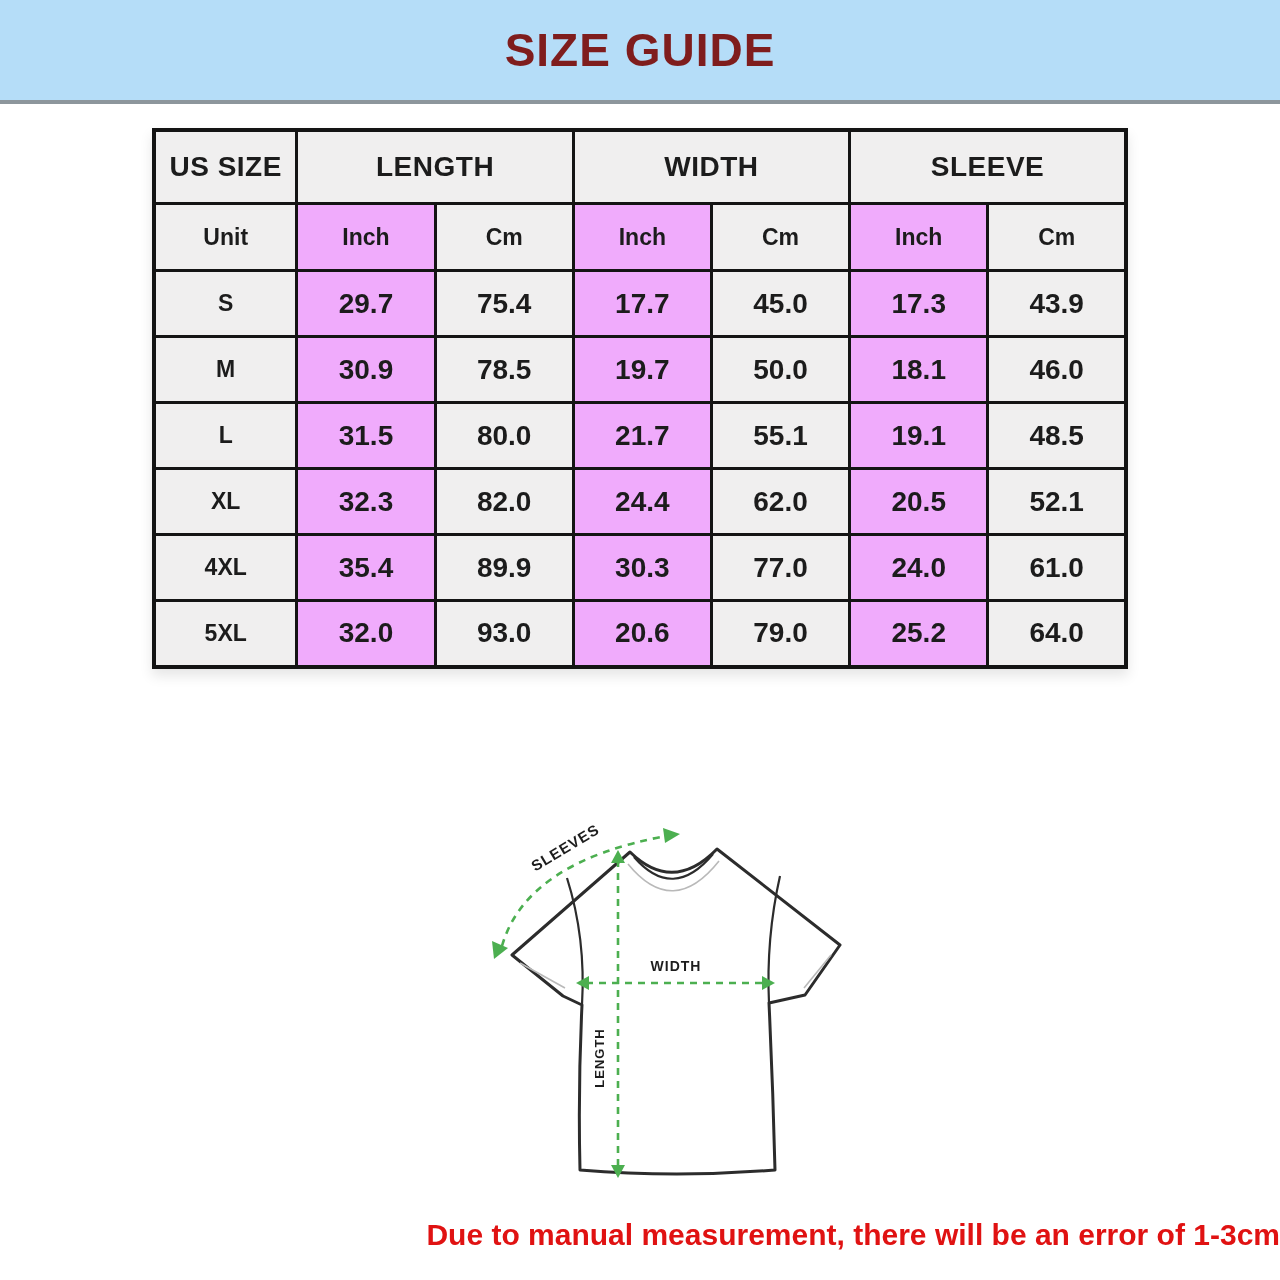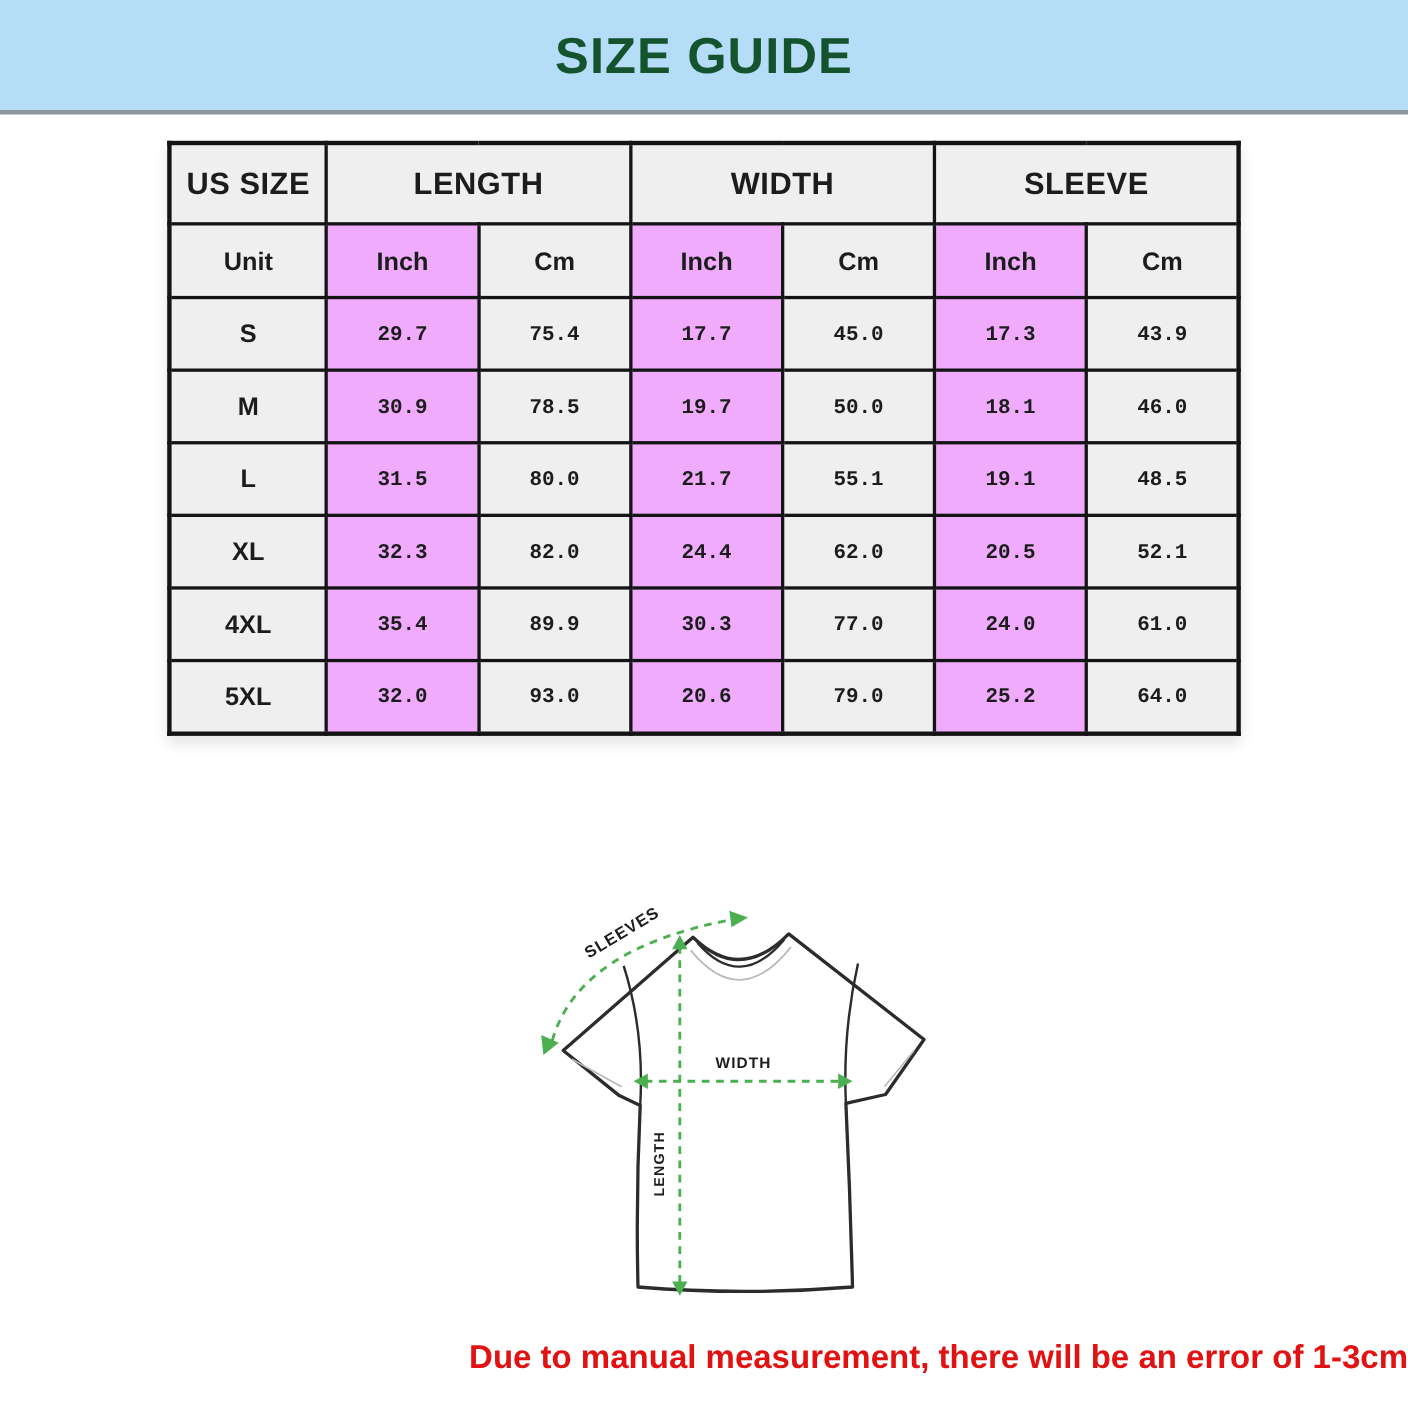--- a/index.html
+++ b/index.html
@@ -8,40 +8,40 @@
     font-family:"Liberation Sans","DejaVu Sans",sans-serif;
     -webkit-font-smoothing:antialiased;
   }
   
   .banner{
     position:absolute;top:0;left:0;width:1280px;height:100px;
     background:#b5ddf8;border-bottom:4px solid #8d969c;
     display:flex;align-items:center;justify-content:center;
   }
   .banner h1{
-    margin:0;font-size:46px;font-weight:bold;color:#14532d;letter-spacing:1px;
+    margin:0;font-size:46px;font-weight:bold;color:#7f1d1d;letter-spacing:1px;
   }
   
   .table-wrap{
     position:absolute;top:128px;left:152px;width:976px;
     box-shadow:0 7px 12px rgba(0,0,0,0.10);
   }
   table.size-table{
     border-collapse:collapse;width:100%;table-layout:fixed;
     border:4px solid #141414;
   }
   .size-table th,.size-table td{
     border:3px solid #141414;text-align:center;vertical-align:middle;
     font-weight:bold;color:#1c1c1c;padding:0;
   }
   .size-table thead tr.top-row th{height:70px;font-size:28px;letter-spacing:0.5px;}
   .size-table thead tr.unit-row th{height:64px;font-size:23px;}
   .size-table tbody tr{height:66px;}
   .size-table tbody th{font-size:23px;}
-  .size-table tbody td{font-size:19px;font-weight:bold;font-family:Liberation Mono, monospace;}
+  .size-table tbody td{font-size:28px;font-weight:bold;}
   .c-gray{background:#f0efef;}
   .c-white{background:#f0abfc;}
   col.size-col{width:14.7%;}
   
   .diagram{position:absolute;top:818px;left:468px;width:464px;height:392px;}
   .diagram svg{display:block;}
   .shirt-line{fill:#ffffff;stroke:#2c2c2c;stroke-width:3;stroke-linejoin:round;}
   .shirt-thin{fill:none;stroke:#2c2c2c;stroke-width:2.2;}
   .shirt-faint{fill:none;stroke:#b9b9b9;stroke-width:1.6;}
   .arrow{fill:none;stroke-width:2.6;stroke-dasharray:7 6;}

